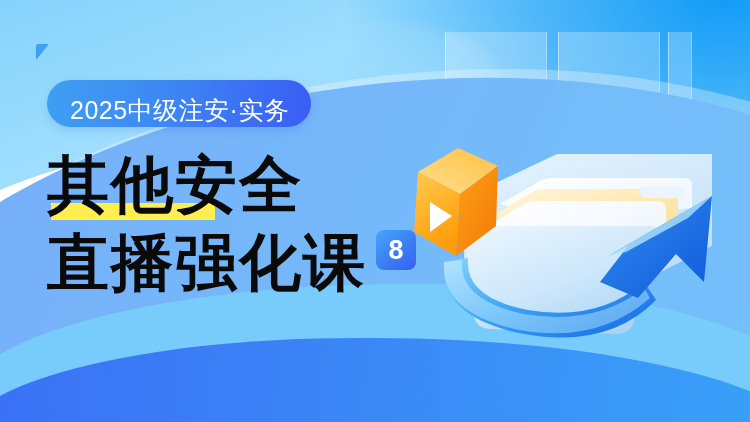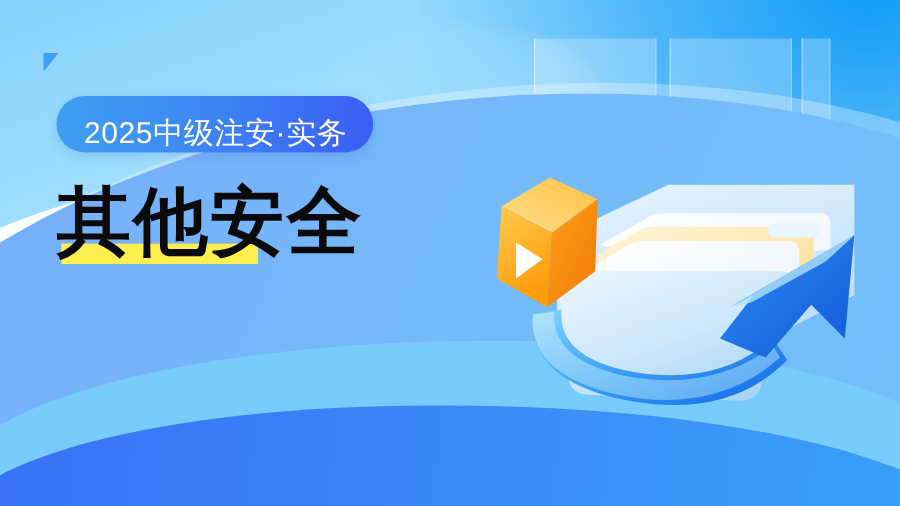--- a/index.html
+++ b/index.html
@@ -322,16 +322,22 @@
   <div class="pill-tail"></div>
   <div class="pill">
     <span class="pill-text">2025中级注安·实务</span>
   </div>
 
   <div class="title-block">
     <div class="title-row">
       <div class="hl-underline"></div>
       <span class="title-text">其他安全</span>
     </div>
+    <div class="title-row">
+      <span class="title-text">直播强化课</span>
+      <div class="ep-badge">
+        <span>8</span>
+      </div>
+    </div>
   </div>
 
 
 </div>
 
 </body></html>

